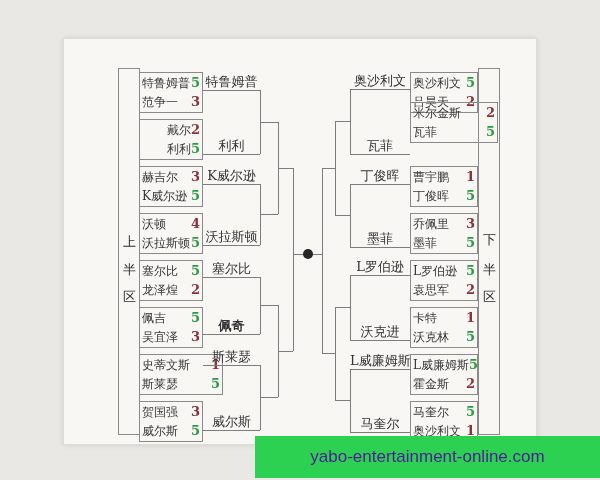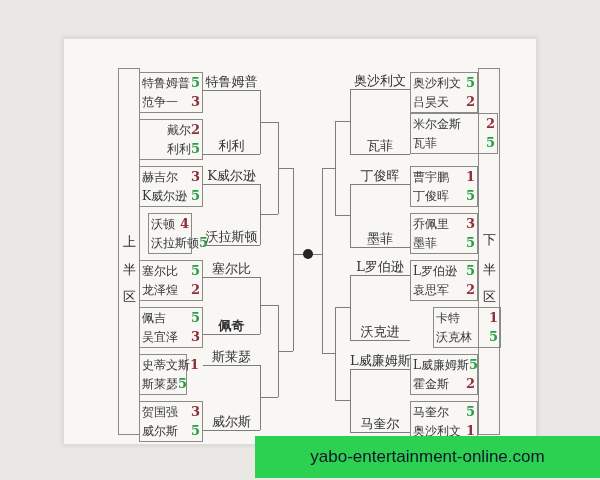--- a/index.html
+++ b/index.html
@@ -26,21 +26,21 @@
   .wlabel{position:absolute;height:17px;border-bottom:1px solid #7d7d7d;font-size:13px;
           color:#333336;text-align:center;line-height:17px;white-space:nowrap;overflow:visible;}
   .hline,.vline{position:absolute;background:#7d7d7d;}
   .hline{height:1px;}
   .vline{width:1px;}
   #final-dot{position:absolute;left:303px;top:249px;width:10px;height:10px;border-radius:50%;
              background:#262626;}
   #banner{position:absolute;left:255px;top:436px;width:345px;height:42px;
           display:flex;align-items:center;justify-content:center;z-index:5;}
   #banner span{font-family:"Liberation Sans","DejaVu Sans",sans-serif;font-size:17px;
-               color:#0f172a;}
+               color:#4c1d95;}
 </style>
 </head>
 <body>
 
 <div id="stage">
   <div id="page"></div>
   <div id="half-left" class="halfcol">上半区</div>
   <div id="half-right" class="halfcol">下半区</div>
   <div id="dyn">
       <div class="mbox" style="left: 139px; top: 72px; width: 64px;">
@@ -66,21 +66,21 @@
       <div class="mbox" style="left: 139px; top: 166px; width: 64px;">
         <div class="mrow">
           <span class="pname">赫吉尔</span>
           <span class="pscore lose">3</span>
         </div>
         <div class="mrow">
           <span class="pname">K威尔逊</span>
           <span class="pscore win">5</span>
         </div>
       </div>
-      <div class="mbox" style="left: 139px; top: 213px; width: 44px; margin-left: 9px;">
+      <div class="mbox" style="left: 139px; top: 213px; width: 64px;">
         <div class="mrow">
           <span class="pname">沃顿</span>
           <span class="pscore lose">4</span>
         </div>
         <div class="mrow">
           <span class="pname">沃拉斯顿</span>
           <span class="pscore win">5</span>
         </div>
       </div>
       <div class="mbox" style="left: 139px; top: 260px; width: 64px;">
@@ -96,21 +96,21 @@
       <div class="mbox" style="left: 139px; top: 307px; width: 64px;">
         <div class="mrow">
           <span class="pname">佩吉</span>
           <span class="pscore win">5</span>
         </div>
         <div class="mrow">
           <span class="pname">吴宜泽</span>
           <span class="pscore lose">3</span>
         </div>
       </div>
-      <div class="mbox" style="left: 139px; top: 354px; width: 48px;">
+      <div class="mbox" style="left: 139px; top: 354px; width: 84px;">
         <div class="mrow">
           <span class="pname">史蒂文斯</span>
           <span class="pscore lose">1</span>
         </div>
         <div class="mrow">
           <span class="pname">斯莱瑟</span>
           <span class="pscore win">5</span>
         </div>
       </div>
       <div class="mbox" style="left: 139px; top: 401px; width: 64px;">
@@ -126,21 +126,21 @@
       <div class="mbox" style="left: 410px; top: 72px; width: 68px;">
         <div class="mrow">
           <span class="pname">奥沙利文</span>
           <span class="pscore win">5</span>
         </div>
         <div class="mrow">
           <span class="pname">吕昊天</span>
           <span class="pscore lose">2</span>
         </div>
       </div>
-      <div class="mbox" style="left: 410px; top: 113px; width: 88px;">
+      <div class="mbox" style="left: 410px; top: 102px; width: 88px;">
         <div class="mrow">
           <span class="pname">米尔金斯</span>
           <span class="pscore lose">2</span>
         </div>
         <div class="mrow">
           <span class="pname">瓦菲</span>
           <span class="pscore win">5</span>
         </div>
       </div>
       <div class="mbox" style="left: 410px; top: 166px; width: 68px;">
@@ -166,21 +166,21 @@
       <div class="mbox" style="left: 410px; top: 260px; width: 68px;">
         <div class="mrow">
           <span class="pname">L罗伯逊</span>
           <span class="pscore win">5</span>
         </div>
         <div class="mrow">
           <span class="pname">袁思军</span>
           <span class="pscore lose">2</span>
         </div>
       </div>
-      <div class="mbox" style="left: 410px; top: 307px; width: 68px; margin-left: 23px;">
+      <div class="mbox" style="left: 410px; top: 307px; width: 68px;">
         <div class="mrow">
           <span class="pname">卡特</span>
           <span class="pscore lose">1</span>
         </div>
         <div class="mrow">
           <span class="pname">沃克林</span>
           <span class="pscore win">5</span>
         </div>
       </div>
       <div class="mbox" style="left: 410px; top: 354px; width: 68px;">

